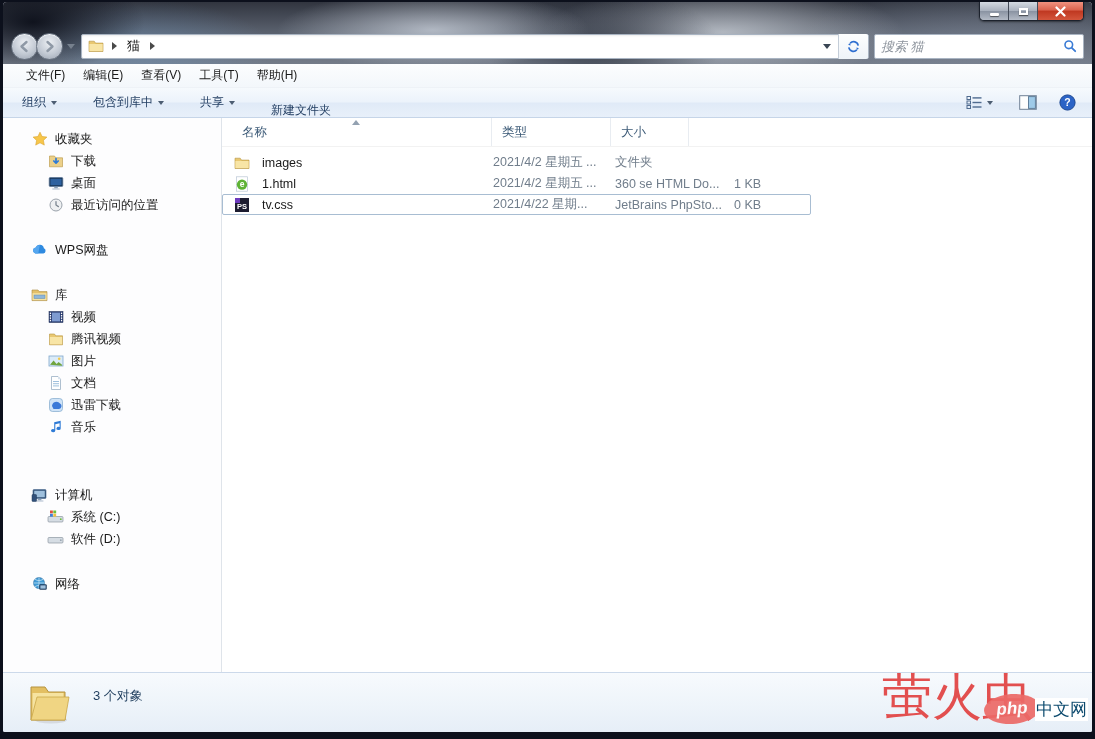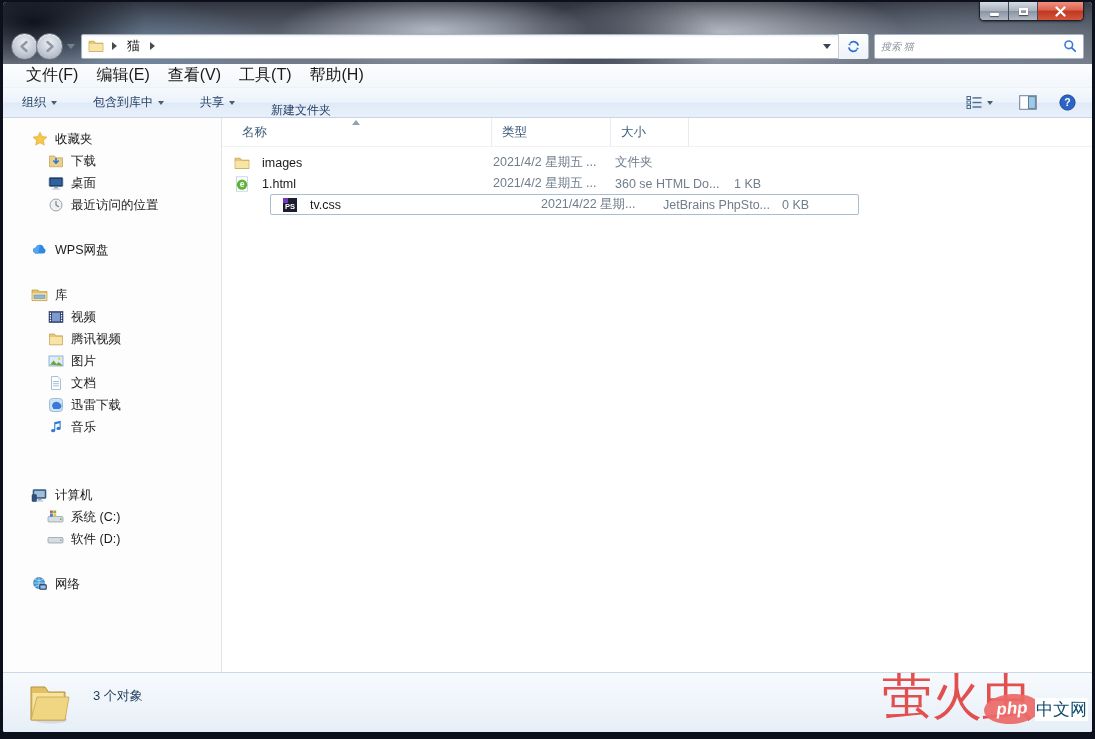--- a/index.html
+++ b/index.html
@@ -74,30 +74,30 @@
   .addr-fill{ flex:1 1 auto; }
   .addr-drop{ width:22px; height:23px; display:flex; align-items:center; justify-content:center; }
   .addr-drop .tri{ width:0;height:0;border-left:4px solid transparent;border-right:4px solid transparent;border-top:5px solid #3a4654; }
   .refresh-btn{ width:30px; height:25px; border-left:1px solid #c4cdd8; display:flex; align-items:center; justify-content:center;
     background:linear-gradient(180deg,#fdfefe,#eef3f8); margin-right:-2px; border-radius:0 2px 2px 0;}
 
   .searchbox{
     flex:0 0 210px; height:25px; background:#fff; border:1px solid #a9b4c2; border-radius:2px;
     display:flex; align-items:center; padding:0 6px;
   }
-  .searchbox input{ border:none; outline:none; flex:1 1 auto; font-size:10px; color:#a21caf;
+  .searchbox input{ border:none; outline:none; flex:1 1 auto; font-size:13px; color:#a21caf;
     font-family:"Liberation Sans","DejaVu Sans",sans-serif; background:transparent; min-width:0;}
   .searchbox input::placeholder{ color:#8b929b; font-style:italic; }
 
   
   .menubar{
     height:24px; flex:0 0 24px; background:linear-gradient(180deg,#fcfdfe,#f3f7fb);
     display:flex; align-items:center; padding-left:14px; border-bottom:1px solid #eef2f7;
   }
-  .menu-item{ font-size:16px; color:#1a1a1a; padding:3px 9px; }
+  .menu-item{ font-size:12px; color:#1a1a1a; padding:3px 9px; }
 
   
   .toolbar{
     height:30px; flex:0 0 30px;
     background:linear-gradient(180deg,#f6fafd 0%, #ecf3fb 48%, #e0eaf7 52%, #e8f0fa 100%);
     border-bottom:1px solid #c6d5e8;
     display:flex; align-items:center; padding:0 10px;
   }
   .tb-btn{ display:flex; align-items:center; gap:5px; font-size:12px; color:#1e3a5f; padding:4px 9px; border-radius:2px; }
   .tb-caret{ width:0;height:0;border-left:3.5px solid transparent;border-right:3.5px solid transparent;border-top:4px solid #4c5d72;}
@@ -116,21 +116,21 @@
   .colheaders{ display:flex; height:29px; align-items:stretch; position:relative; border-bottom:1px solid #f2f2f2;}
   .colh{ font-size:12.5px; color:#3c5a77; display:flex; align-items:center; border-right:1px solid #e8ecf1; padding-left:10px;font-family:Liberation Serif, serif; }
   .colh.name{ width:270px; padding-left:20px; }
   .colh.date{ width:122px; }
   .colh.type{ width:119px; }
   .colh.size{ width:78px; }
   .sort-arrow{ position:absolute; left:130px; top:2px; width:0; height:0;
     border-left:4px solid transparent; border-right:4px solid transparent; border-bottom:5px solid #93a1b1; }
 
   .frow{ display:flex; align-items:center; height:21px; width:589px; font-size:12.5px; border:1px solid transparent; }
-  .frow.focused{ border:1px solid #a8bdd2; border-radius:2px;margin-left:48px; }
+  .frow.focused{ border:1px solid #a8bdd2; border-radius:2px; }
   .cell-name{ width:270px; display:flex; align-items:center; gap:12px; padding-left:11px; color:#1a1a1a; overflow:hidden;}
   .cell-date{ width:122px; color:#707d8b; }
   .cell-type{ width:119px; color:#707d8b; }
   .cell-size{ width:72px; color:#707d8b; text-align:left; padding-right:12px; }
   .ficon{ width:16px; height:16px; flex:0 0 16px; }
 
   
   .statusbar{
     height:60px; flex:0 0 60px; position:relative;
     background:linear-gradient(180deg,#f7fafd 0%, #eef4fa 55%, #e6eef7 100%);

